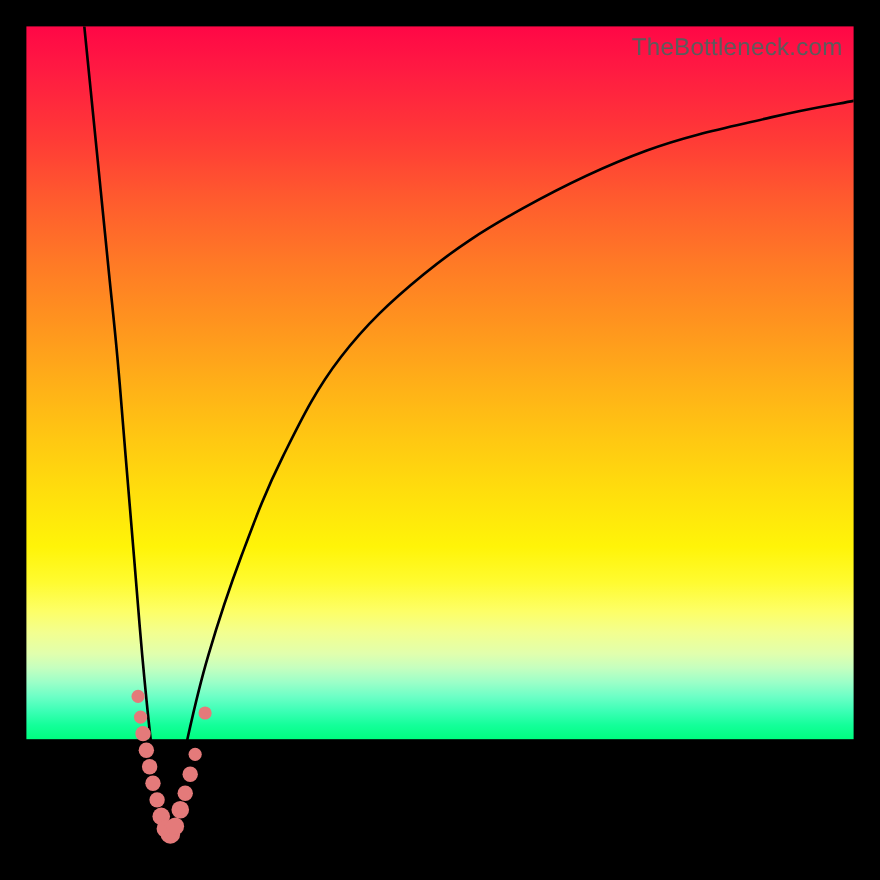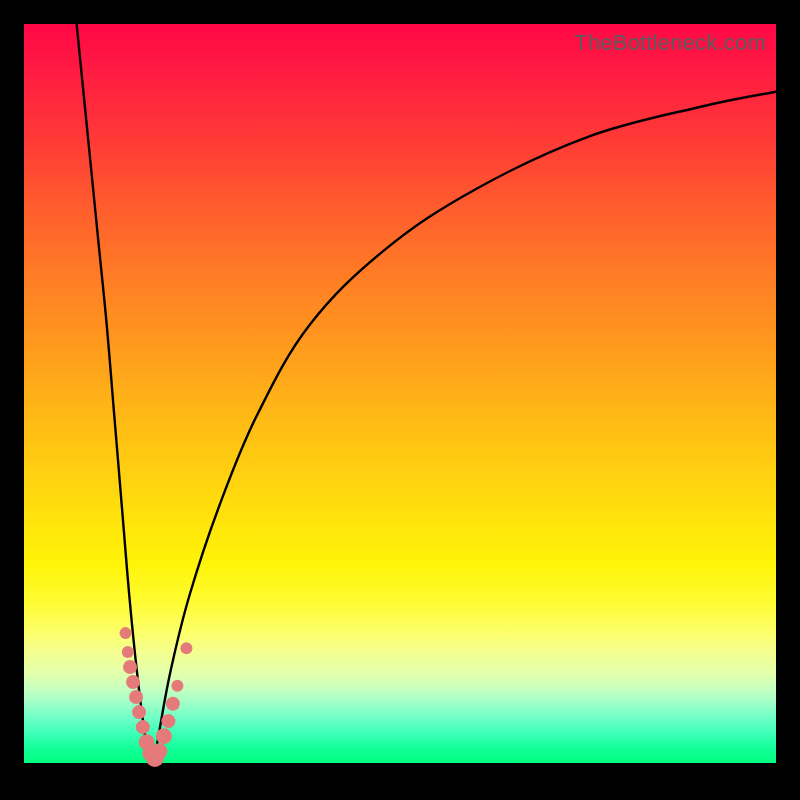--- a/index.html
+++ b/index.html
@@ -1,17 +1,17 @@
 <!DOCTYPE html>
 <html><head>
 <meta charset="utf-8">
 <style>
 html,body{margin:0;padding:0;width:800px;height:800px;overflow:hidden;font-family:Arial,Helvetica,sans-serif}
 .stage{position:relative;width:800px;height:800px;background:#000}
-.plot{position:absolute;left:24px;top:24px;width:752px;height:739px;background:linear-gradient(to bottom,
+.plot{position:absolute;left:24px;top:24px;width:752px;height:648px;background:linear-gradient(to bottom,
  #ff0746 0%,
  #ff1a42 6%,
  #ff3b36 16%,
  #ff5a2e 24%,
  #ff7926 33%,
  #ff951e 42%,
  #ffaf18 50%,
  #ffc812 58%,
  #ffe00c 66%,
  #fff408 73%,

